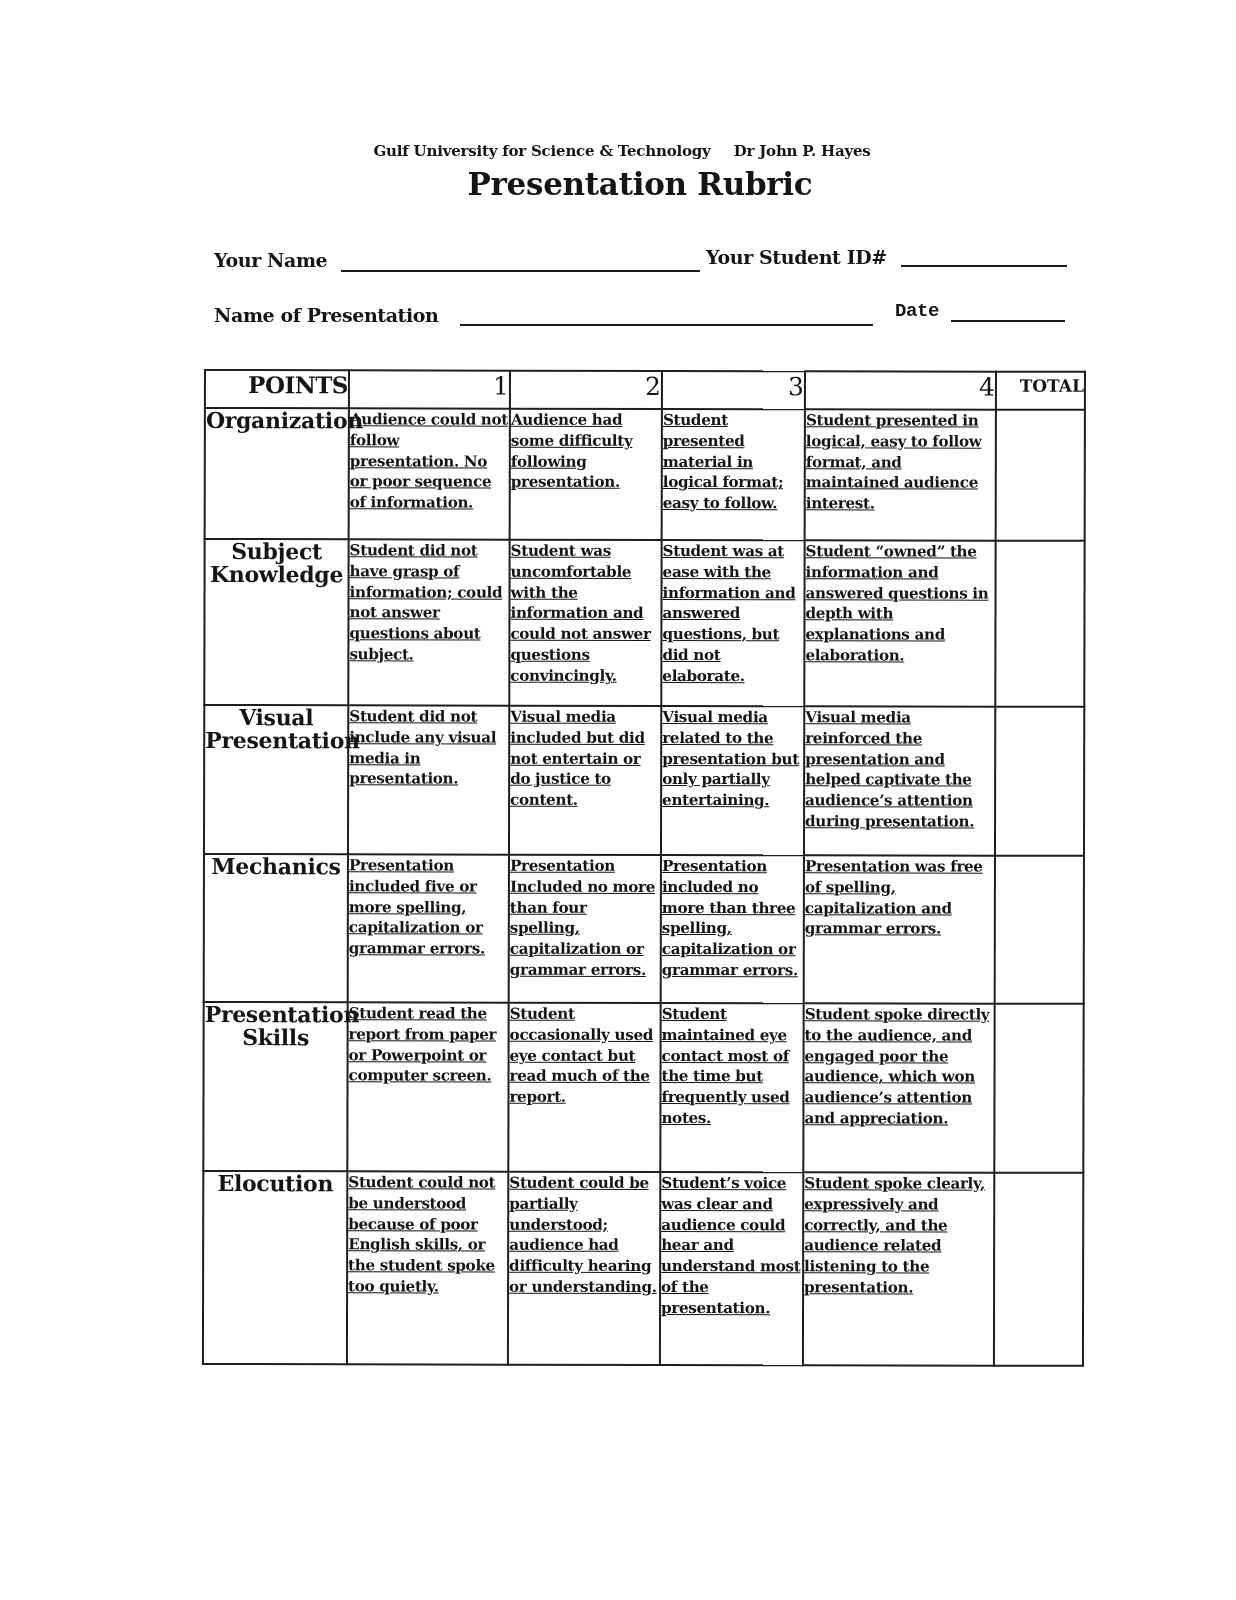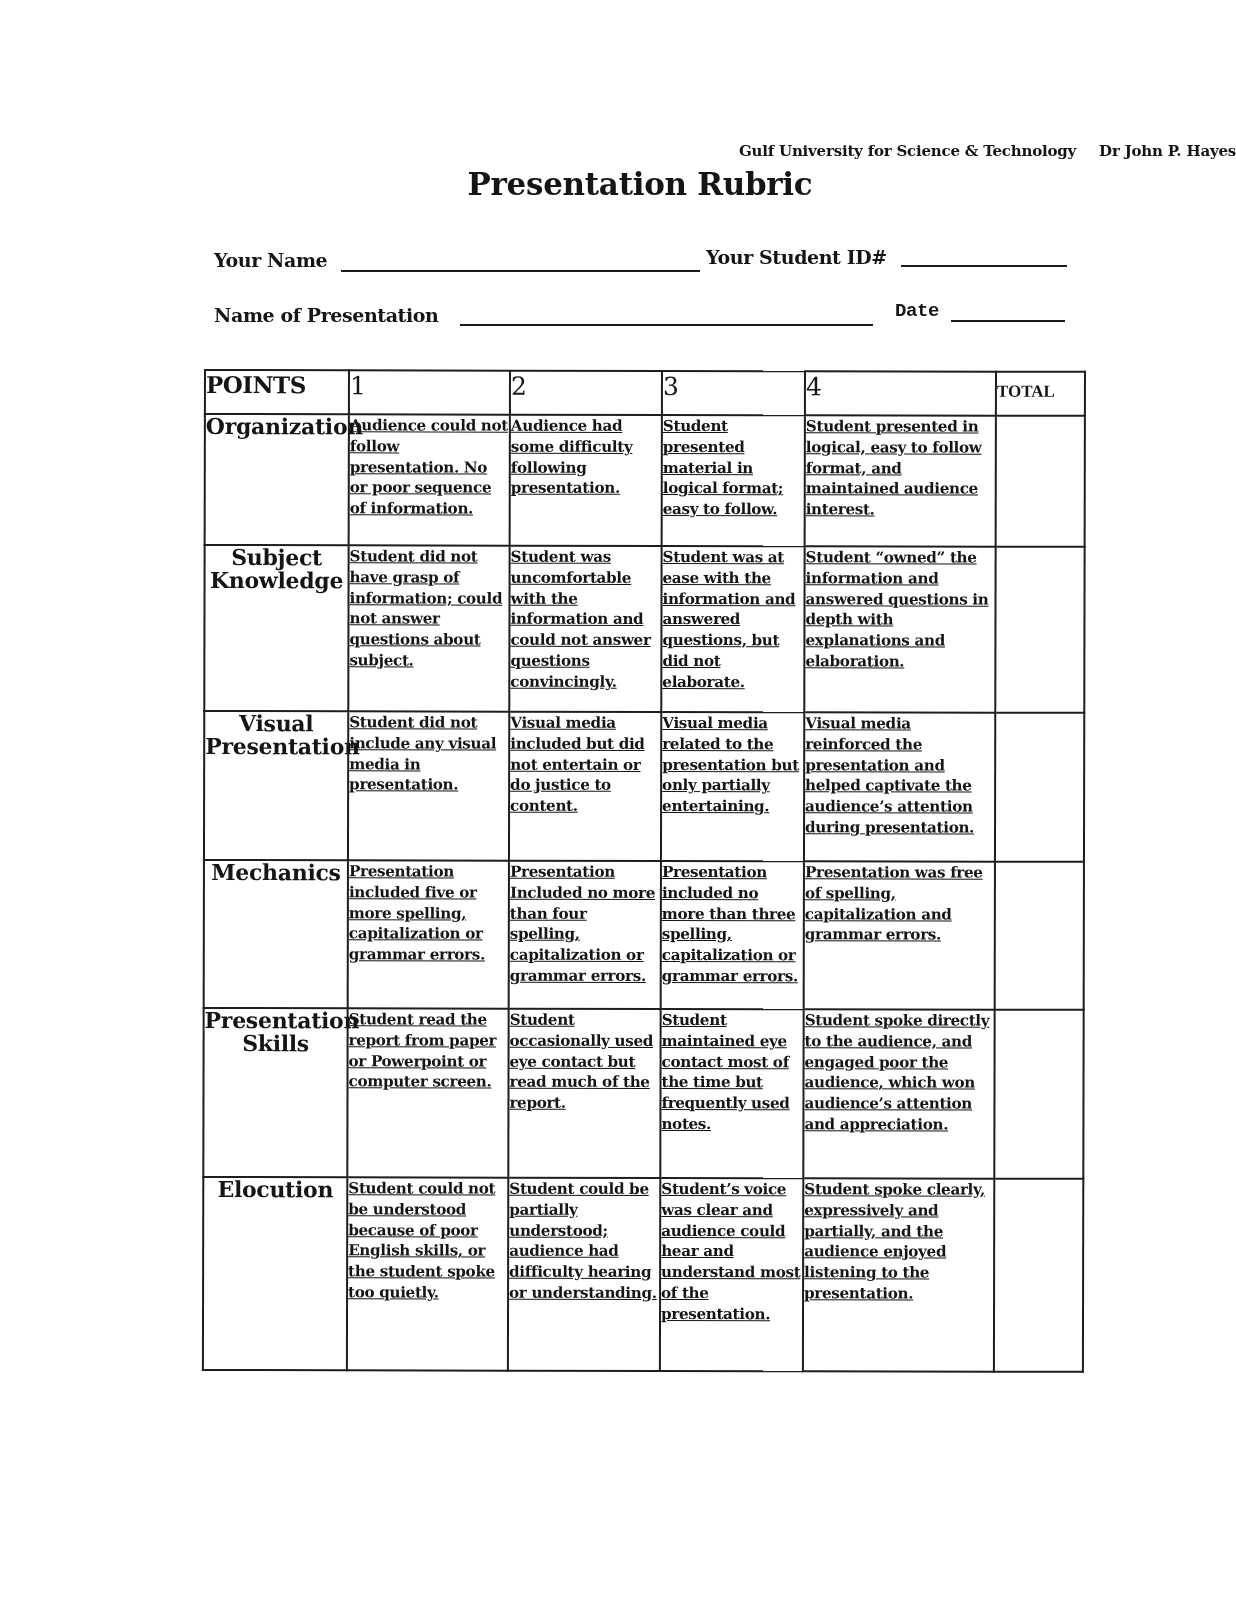--- a/index.html
+++ b/index.html
@@ -2,21 +2,21 @@
 <html><head>
 <meta charset="utf-8">
 <style>
   html, body { margin: 0; padding: 0; }
   body {
     width: 1236px; height: 1600px; background: #ffffff; position: relative;
     font-family: "DejaVu Serif", "Liberation Serif", serif; color: #151515;
     overflow: hidden;
   }
   .header-sub {
-    position: absolute; top: 142px; left: 0; width: 1236px; text-align: right;
+    position: absolute; top: 142px; left: 0; width: 1236px; text-align: center;
     font-size: 15px; font-weight: bold; letter-spacing: -0.2px;
   }
   .header-sub .author { margin-left: 18px; }
   .header-sub .inst { margin-left: 8px; }
   .title {
     position: absolute; top: 166px; left: 0; width: 1280px; text-align: center;
     font-size: 31px; font-weight: bold; letter-spacing: -0.3px;
   }
   .field-label {
     position: absolute; font-size: 19px; font-weight: bold; letter-spacing: -0.4px;
@@ -26,25 +26,25 @@
   }
   table.rubric {
     position: absolute; left: 204px; top: 369px; width: 880px;
     border-collapse: collapse; table-layout: fixed;
     transform: rotate(0.12deg); transform-origin: top left;
   }
   table.rubric td, table.rubric th {
     border: 2px solid #1e1e1e; vertical-align: top; padding: 0;
   }
   th.col-head {
-    height: 33px; font-size: 25px; font-weight: normal; text-align: left;
+    height: 33px; font-size: 25px; font-weight: normal; text-align: right;
     vertical-align: middle;
   }
   th.col-head.points { font-size: 23px; font-weight: bold; letter-spacing: -0.5px; }
-  th.col-head.total { font-size: 17px; font-weight: bold; vertical-align: top; padding-top: 9px; font-family: Liberation Serif, serif; }
+  th.col-head.total { font-size: 17px; font-weight: bold; vertical-align: top; padding-top: 3px; }
   td.criterion {
     text-align: center; vertical-align: middle; font-size: 22px; font-weight: bold;
     line-height: 23px; letter-spacing: -0.3px; padding: 0 4px;
   }
   td.desc {
     font-size: 15.2px; font-weight: bold; line-height: 20.8px; padding: 4px 4px 0 9px;
     letter-spacing: -0.35px;
     text-decoration: underline;
   }
   td.total-cell { }
@@ -128,17 +128,17 @@
       <td class="desc">Student occasionally used eye contact but read much of the report.</td>
       <td class="desc">Student maintained eye contact most of the time but frequently used notes.</td>
       <td class="desc">Student spoke directly to the audience, and engaged poor the audience, which won audience’s attention and appreciation.</td>
       <td class="total-cell"></td>
     </tr>
     <tr style="height:193px">
       <td class="criterion">Elocution</td>
       <td class="desc">Student could not be understood because of poor English skills, or the student spoke too quietly.</td>
       <td class="desc">Student could be partially understood; audience had difficulty hearing or understanding.</td>
       <td class="desc">Student’s voice was clear and audience could hear and understand most of the presentation.</td>
-      <td class="desc">Student spoke clearly, expressively and partially, and the audience enjoyed listening to the presentation.</td>
+      <td class="desc">Student spoke clearly, expressively and correctly, and the audience related listening to the presentation.</td>
       <td class="total-cell"></td>
     </tr>
   </tbody>
 </table>
 
 </body></html>

